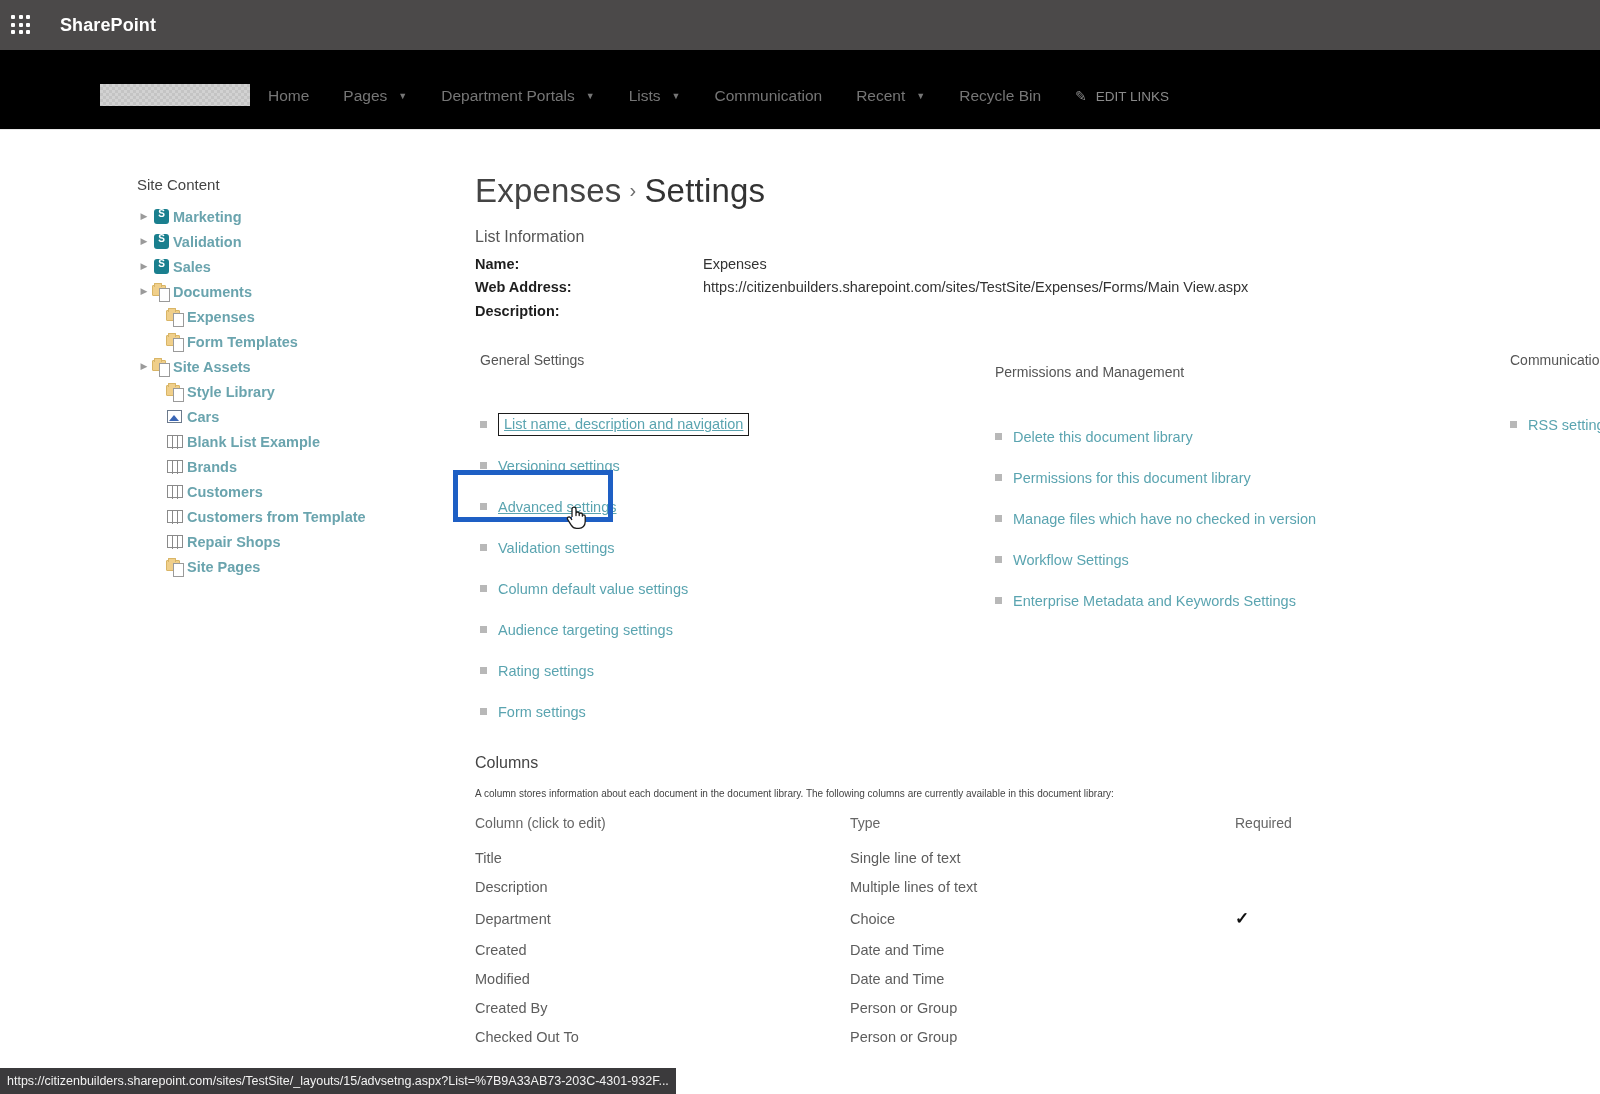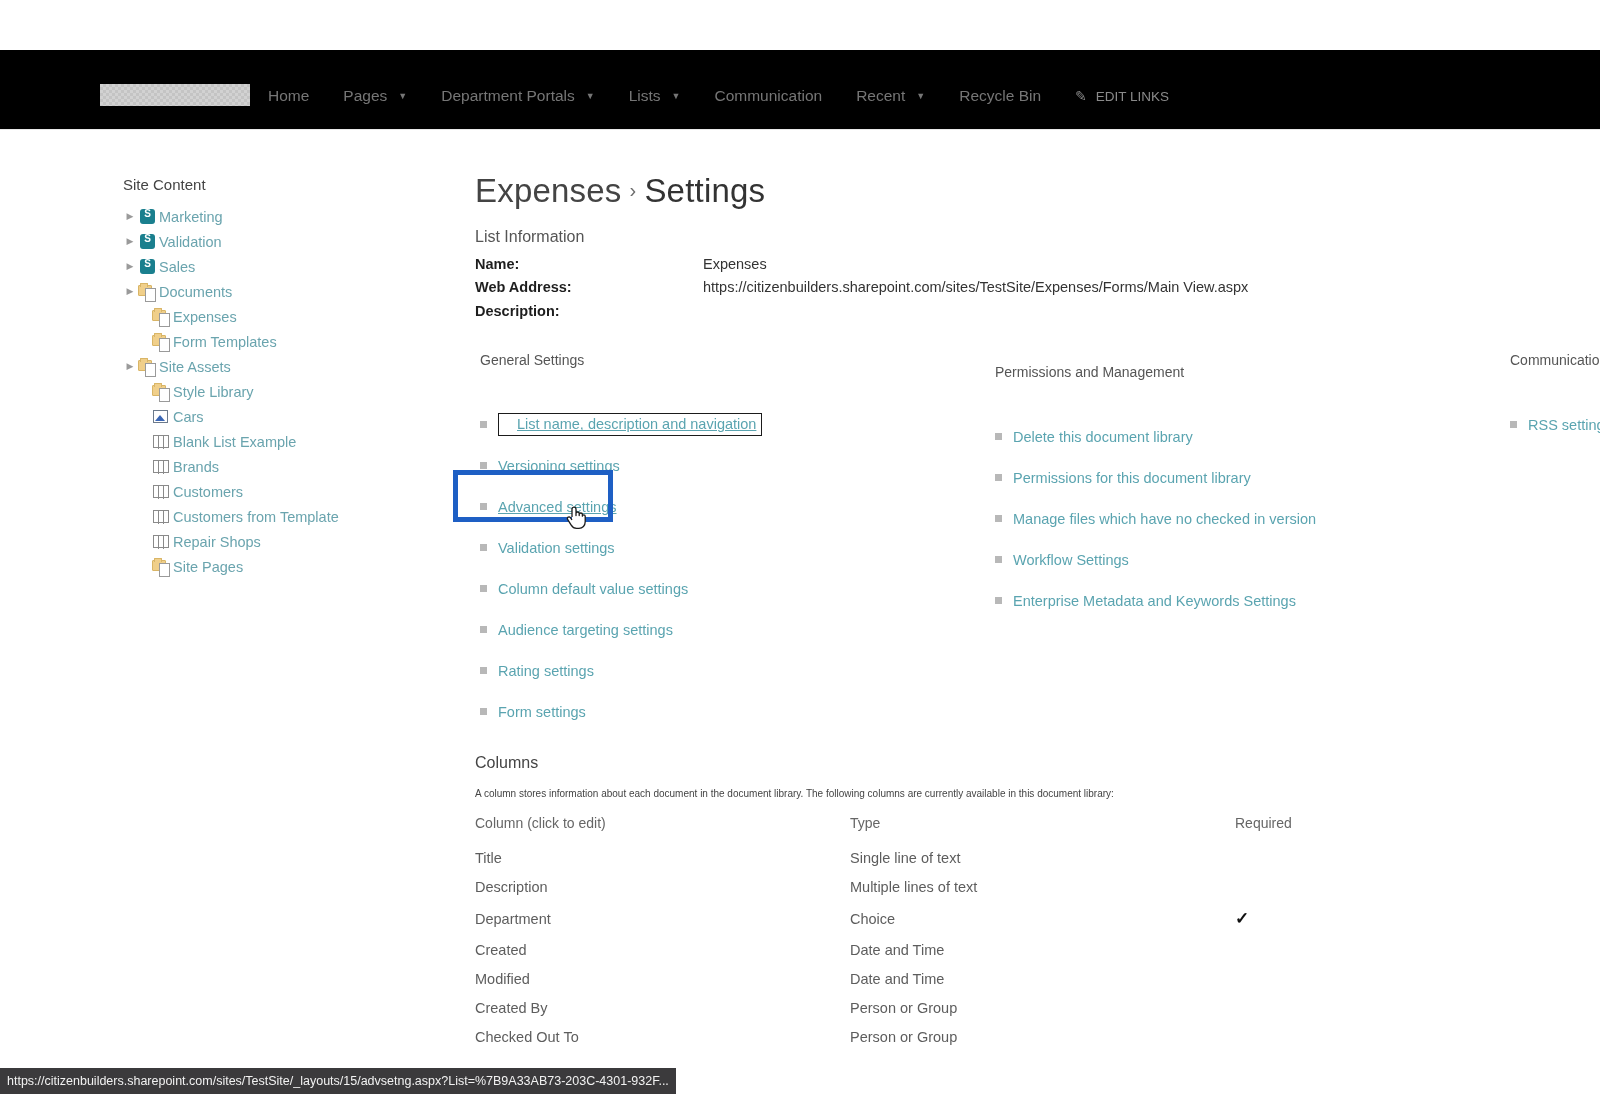--- a/index.html
+++ b/index.html
@@ -45,33 +45,33 @@
     display: flex; align-items: center; color: #767676; font-size: 15.5px;
     margin-right: 34px; cursor: pointer;
   }
   .navitem .caret {
     margin-left: 11px; font-size: 9px; color: #767676; line-height: 1;
   }
   .editlinks { display: flex; align-items: center; color: #8a8a8a; font-size: 13.5px; cursor: pointer; }
   .pencil { margin-right: 9px; font-size: 14px; color: #8a8a8a; transform: rotate(0deg); }
 
   
-  .sidebar { position: absolute; left: 123px; top: 176px; width: 330px; }
+  .sidebar { position: absolute; left: 137px; top: 176px; width: 330px; }
   .sidebar-title { color: #444; font-size: 15px; margin-bottom: 12px; }
   .tree-item {
     display: flex; align-items: center; height: 23px; margin-bottom: 2px;
     cursor: pointer; font-size: 14.5px; color: #6aa4ae;
   }
   .tree-item .twisty {
     width: 14px; flex: 0 0 14px; color: #9a9a9a; font-size: 9px; line-height: 1;
     text-align: center;
   }
   .tree-item .twisty.empty { visibility: hidden; }
   .tree-item .ico { width: 20px; flex: 0 0 20px; height: 18px; position: relative; margin-right: 2px; }
-  .tree-item .lbl { color: #6aa4ae; }
+  .tree-item .lbl { color: #6aa4ae; font-weight: bold; }
   .tree-item.lvl2 { padding-left: 14px; }
 
   
   .ic-site { position:absolute; left:3px; top:1px; width:15px; height:15px;
     background:#1a7f8e; border-radius:3px; }
   .ic-site::after{ content:"S"; position:absolute; left:0; top:-1px; width:15px;
     text-align:center; color:#fff; font-size:10px; font-weight:bold;
     font-family:"Liberation Sans",sans-serif; }
   
   .ic-lib { position:absolute; left:1px; top:2px; width:14px; height:11px;
@@ -112,21 +112,21 @@
   .link-row { display: flex; align-items: center; height: 41px; }
   .bullet { width: 7px; height: 7px; background: #b8b8b8; margin-right: 11px; flex: 0 0 7px; }
   .lnk { color: #5aa4b0; font-size: 14.5px; cursor: pointer; }
 
   .col-general { position: absolute; left: 5px; top: 0; width: 430px; }
   .col-perms { position: absolute; left: 520px; top: 12px; width: 470px; }
   .col-comm  { position: absolute; left: 1035px; top: 0; width: 300px; }
 
   
   .focus-box {
-    border: 1.5px solid #1b1b1b; padding: 1px 5px 2px 18px; display: inline-block;
+    border: 1.5px solid #1b1b1b; padding: 1px 5px 2px 5px; display: inline-block;
     line-height: 1.1;
   }
   .focus-box .lnk { text-decoration: underline; }
 
   
   .hl-wrap { position: relative; align-items: center; }
   .hl-box {
     position: absolute; left: -27px; top: -16px; width: 160px; height: 52px;
     border: 5px solid #1e5fc4; background: transparent; pointer-events: none;
   }
@@ -156,20 +156,34 @@
     background: #3b3a3c; color: #f2f2f2; font-size: 12.5px;
     display: flex; align-items: center; padding: 0 7px; white-space: nowrap;
     overflow: hidden;
   }
 </style>
 </head>
 <body>
 
 <div id="page">
 
+  <div class="suitebar">
+    <div class="waffle">
+      <i></i>
+        <i></i>
+        <i></i>
+        <i></i>
+        <i></i>
+        <i></i>
+        <i></i>
+        <i></i>
+        <i></i>
+    </div>
+    <div class="suite-title">SharePoint</div>
+  </div>
 
   <div class="navband">
     <div class="logoplate"></div>
     <div class="navrow">
       <div class="navitem">
         <span>Home</span>
       </div>
       <div class="navitem">
         <span>Pages</span>
         <span class="caret">▼</span>

